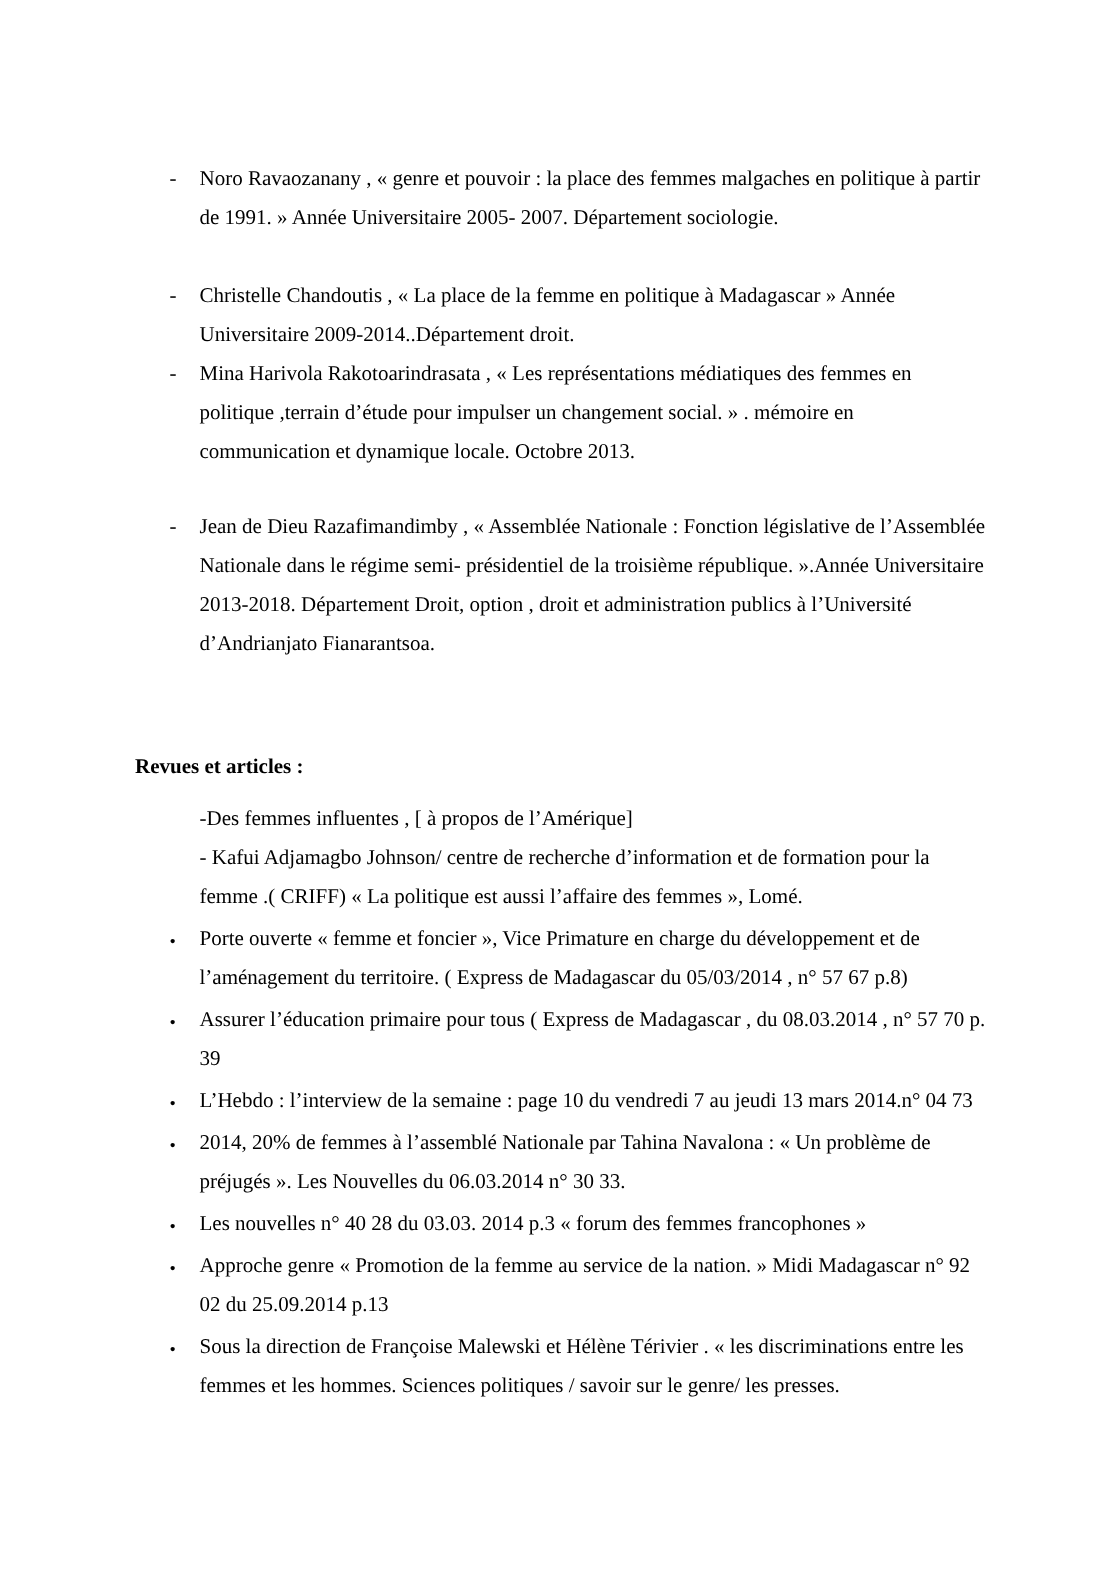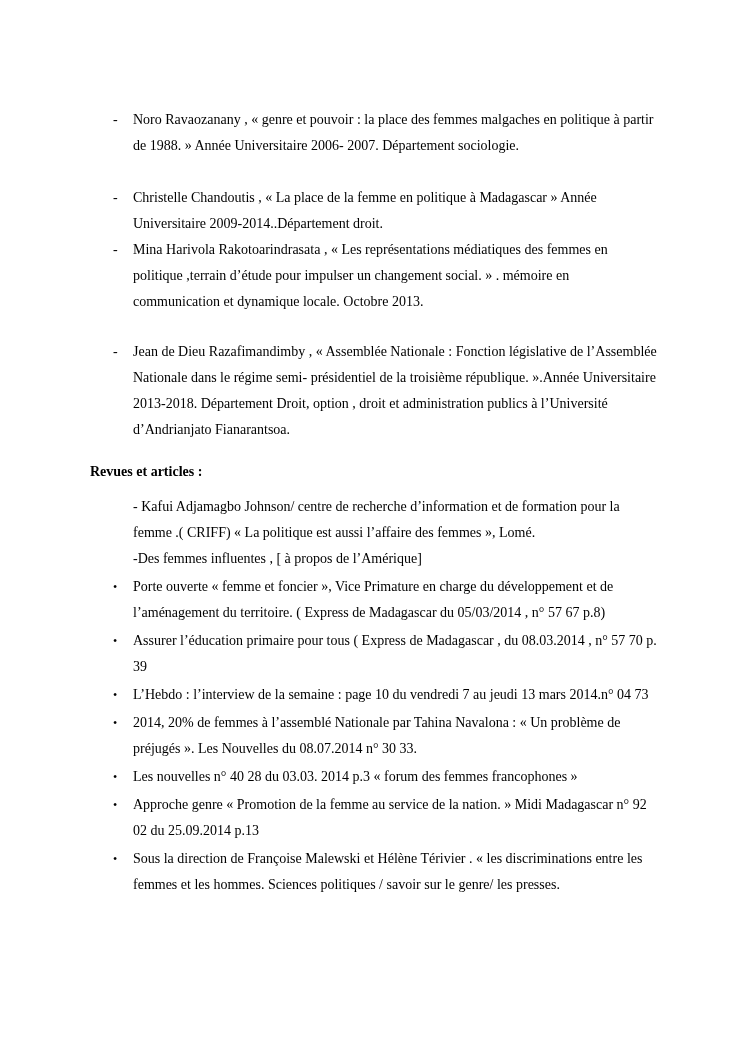--- a/index.html
+++ b/index.html
@@ -38,40 +38,40 @@
   .bullet-list .marker {
     font-size: 12px;
   }
   .text {
     flex: 1 1 auto;
   }
   .gap-lg { margin-bottom: 26px; }
   .gap-md { margin-bottom: 24px; }
   .bullet-list .li { margin-top: 2px; }
   .heading {
-    margin: 16px 0 9px 0;
+    margin: 56px 0 9px 0;
     font-size: 14px;
     font-weight: bold;
     line-height: 26px;
   }
   .plain-list p {
     margin: 0 0 0 43px;
     padding: 0;
   }
 </style>
 </head>
 <body>
 
 <div class="page">
 
   <div class="dash-list">
 
     <div class="li gap-lg">
       <span class="marker">-</span>
-      <span class="text">Noro Ravaozanany , «  genre et pouvoir : la place des femmes malgaches en politique à partir de 1988. » Année Universitaire 2006- 2007. Département sociologie.</span>
+      <span class="text">Noro Ravaozanany , «  genre et pouvoir : la place des femmes malgaches en politique à partir de 1991. » Année Universitaire 2005- 2007. Département sociologie.</span>
     </div>
 
     <div class="li">
       <span class="marker">-</span>
       <span class="text"> Christelle Chandoutis  , « La place de la femme en politique à Madagascar » Année Universitaire 2009-2014..Département droit.</span>
     </div>
 
     <div class="li gap-md">
       <span class="marker">-</span>
       <span class="text">  Mina Harivola Rakotoarindrasata , « Les représentations médiatiques des femmes en politique ,terrain d’étude pour impulser un changement social. » . mémoire en communication et dynamique locale. Octobre 2013.</span>
@@ -80,22 +80,22 @@
     <div class="li">
       <span class="marker">-</span>
       <span class="text">Jean de Dieu Razafimandimby , « Assemblée Nationale : Fonction législative de l’Assemblée Nationale dans le régime semi- présidentiel de la troisième république. ».Année Universitaire 2013-2018. Département  Droit, option , droit et administration publics à l’Université d’Andrianjato Fianarantsoa.</span>
     </div>
 
   </div>
 
   <h2 class="heading">Revues et articles :</h2>
 
   <div class="plain-list">
+    <p>-Des femmes influentes , [ à propos de l’Amérique]</p>
     <p>- Kafui Adjamagbo Johnson/ centre de recherche d’information et de formation pour la femme .( CRIFF)  « La politique est aussi l’affaire des femmes », Lomé.</p>
-    <p>-Des femmes influentes , [ à propos de l’Amérique]</p>
   </div>
 
   <div class="bullet-list">
 
     <div class="li">
       <span class="marker">•</span>
       <span class="text"> Porte ouverte « femme et foncier », Vice Primature en charge du développement et de l’aménagement du territoire. ( Express de Madagascar du 05/03/2014 , n° 57 67 p.8)</span>
     </div>
 
     <div class="li">
@@ -103,21 +103,21 @@
       <span class="text">Assurer l’éducation primaire pour tous ( Express de Madagascar , du 08.03.2014 , n° 57 70 p. 39</span>
     </div>
 
     <div class="li">
       <span class="marker">•</span>
       <span class="text">L’Hebdo : l’interview de la semaine : page 10 du vendredi 7 au jeudi 13 mars 2014.n° 04 73</span>
     </div>
 
     <div class="li">
       <span class="marker">•</span>
-      <span class="text">2014, 20% de femmes à l’assemblé Nationale par Tahina Navalona : «  Un problème de préjugés ». Les Nouvelles du 08.07.2014 n° 30 33.</span>
+      <span class="text">2014, 20% de femmes à l’assemblé Nationale par Tahina Navalona : «  Un problème de préjugés ». Les Nouvelles du 06.03.2014 n° 30 33.</span>
     </div>
 
     <div class="li">
       <span class="marker">•</span>
       <span class="text">Les nouvelles n° 40 28 du 03.03. 2014 p.3 «  forum des femmes francophones »</span>
     </div>
 
     <div class="li">
       <span class="marker">•</span>
       <span class="text">Approche genre «  Promotion de la femme au service de la nation. » Midi Madagascar n° 92 02 du 25.09.2014 p.13</span>

